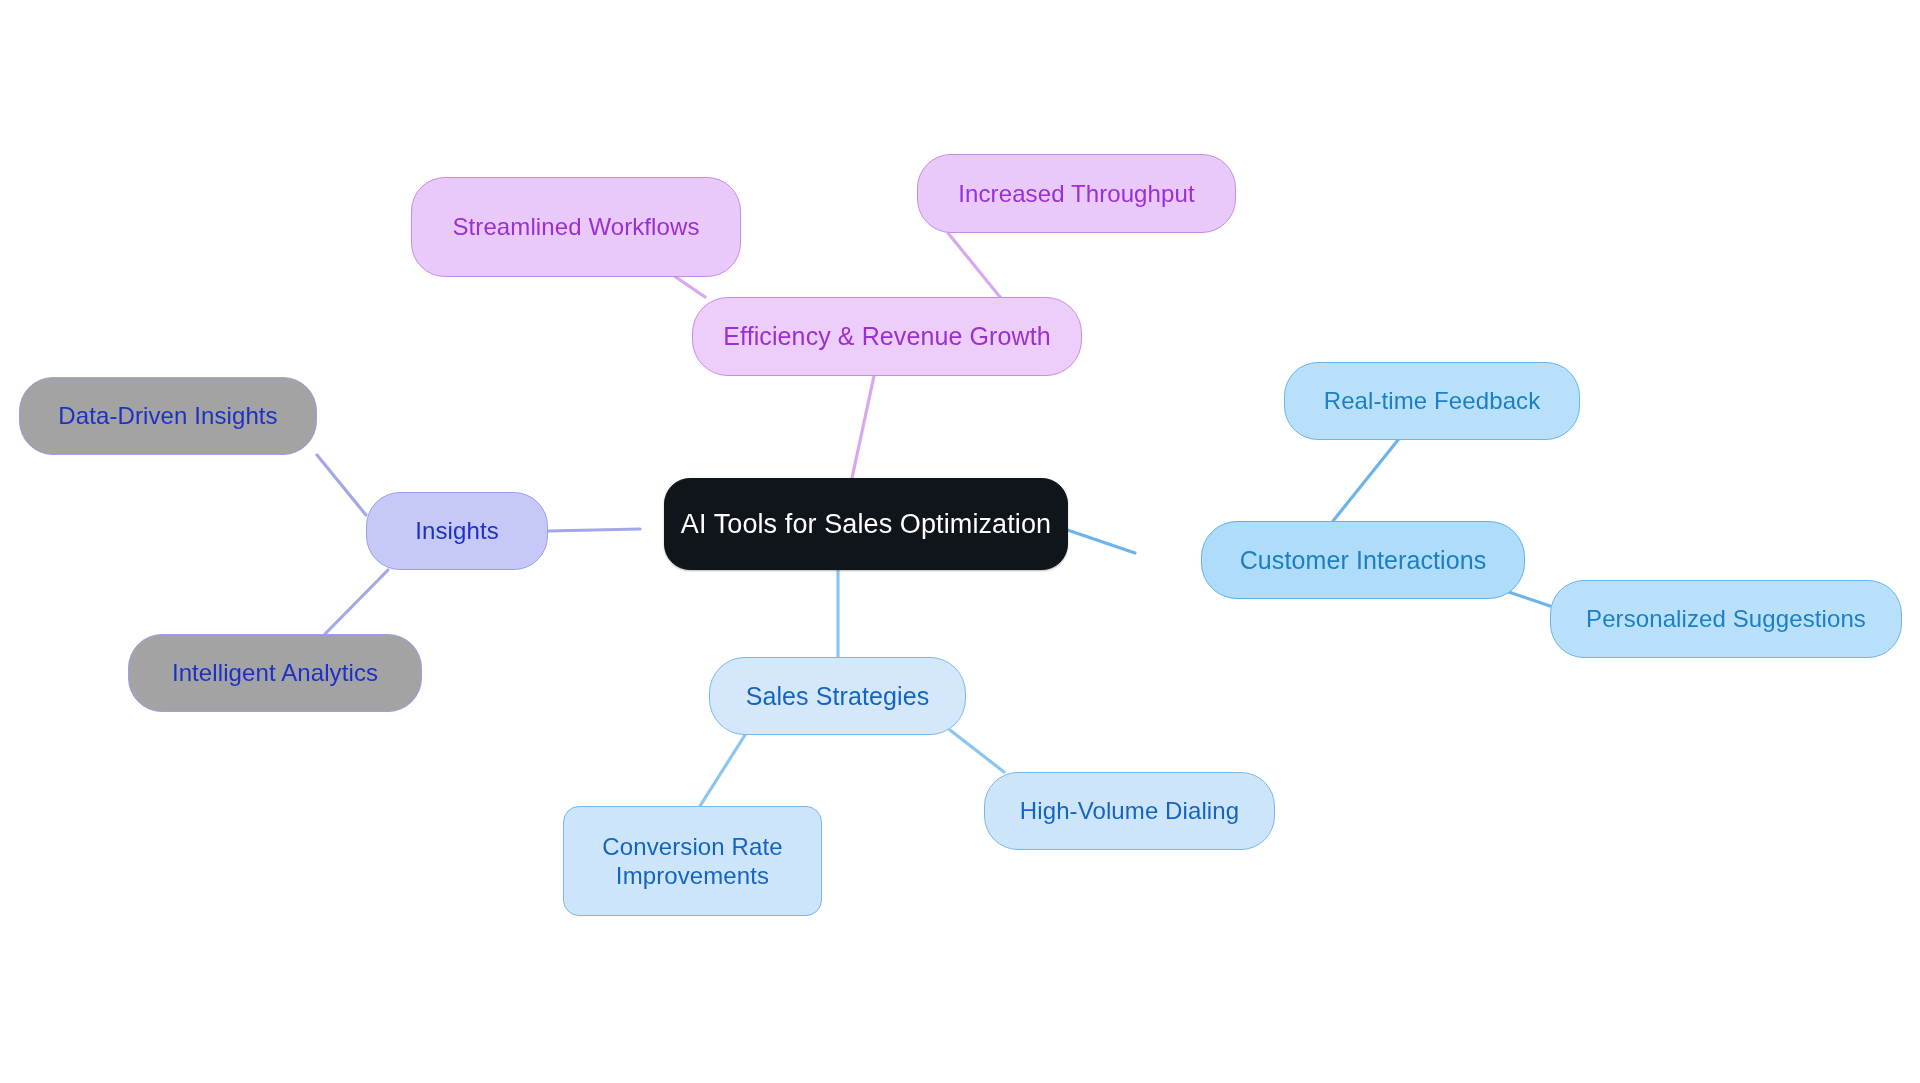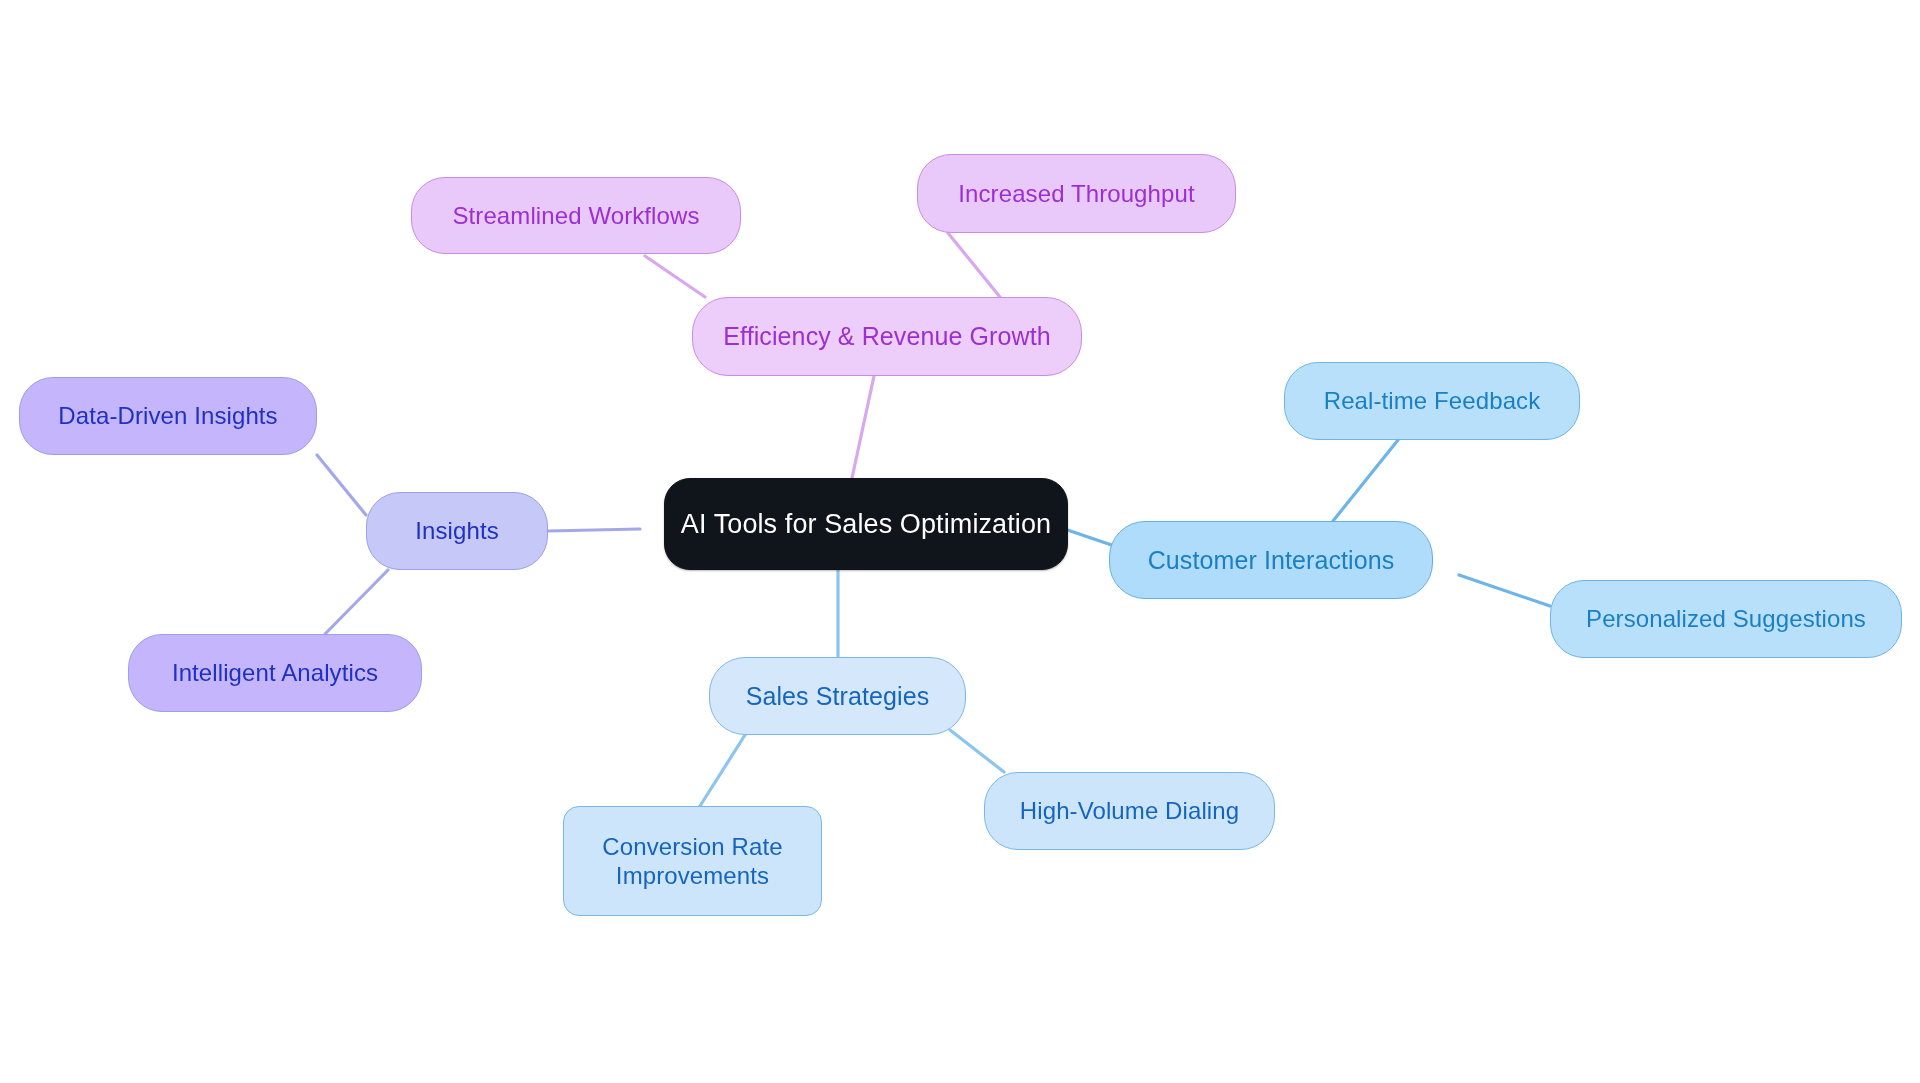--- a/index.html
+++ b/index.html
@@ -64,21 +64,21 @@
     font-size: 24px;
   }
   .node-periwinkle-branch {
     background: #c6c8f7;
     border-color: #9ba0ea;
     color: #1e31c4;
     border-radius: 34px;
     font-size: 24px;
   }
   .node-periwinkle-leaf {
-    background: #c4b5fd;
+    background: #a3a3a3;
     border-color: #9ba0ea;
     color: #1e31c4;
     border-radius: 34px;
     font-size: 24px;
   }
   .node-blue-branch {
     background: #aedcfa;
     border-color: #62b0e8;
     color: #1a7fc4;
     border-radius: 36px;
@@ -120,21 +120,21 @@
       <path d="M 366 515 L 317 455" stroke="#a5a8e8" stroke-width="3.2" stroke-linecap="round" fill="none"></path>
       <path d="M 388 570 L 325 634" stroke="#a5a8e8" stroke-width="3.2" stroke-linecap="round" fill="none"></path>
       <path d="M 1044 522 L 1135 553" stroke="#6cb4ea" stroke-width="3.2" stroke-linecap="round" fill="none"></path>
       <path d="M 1333 521 L 1398 440" stroke="#6cb4ea" stroke-width="3.2" stroke-linecap="round" fill="none"></path>
       <path d="M 1459 575 L 1550 606" stroke="#6cb4ea" stroke-width="3.2" stroke-linecap="round" fill="none"></path>
       <path d="M 838 570 L 838 657" stroke="#8cc5f0" stroke-width="3.2" stroke-linecap="round" fill="none"></path>
       <path d="M 745 735 L 700 806" stroke="#8cc5f0" stroke-width="3.2" stroke-linecap="round" fill="none"></path>
       <path d="M 950 730 L 1004 772" stroke="#8cc5f0" stroke-width="3.2" stroke-linecap="round" fill="none"></path>
     </svg>
 
-  <div class="node node-violet-leaf" style="left:411px; top:177px; width:330px; height:77px;">
+  <div class="node node-violet-leaf" style="left:411px; top:177px; width:330px; height:100px;">
     <span>Streamlined Workflows</span>
   </div>
 
   <div class="node node-violet-leaf" style="left:917px; top:154px; width:319px; height:79px;">
     <span>Increased Throughput</span>
   </div>
 
   <div class="node node-violet-branch" style="left:692px; top:297px; width:390px; height:79px;">
     <span>Efficiency &amp; Revenue Growth</span>
   </div>
@@ -152,21 +152,21 @@
   </div>
 
   <div class="node node-root" style="left:664px; top:478px; width:404px; height:92px;">
     <span>AI Tools for Sales Optimization</span>
   </div>
 
   <div class="node node-blue-leaf" style="left:1284px; top:362px; width:296px; height:78px;">
     <span>Real-time Feedback</span>
   </div>
 
-  <div class="node node-blue-branch" style="left:1109px; top:521px; width:324px; height:78px;">
+  <div class="node node-blue-branch" style="left:1201px; top:521px; width:324px; height:78px;">
     <span>Customer Interactions</span>
   </div>
 
   <div class="node node-blue-leaf" style="left:1550px; top:580px; width:352px; height:78px;">
     <span>Personalized Suggestions</span>
   </div>
 
   <div class="node node-skyblue-branch" style="left:709px; top:657px; width:257px; height:78px;">
     <span>Sales Strategies</span>
   </div>

